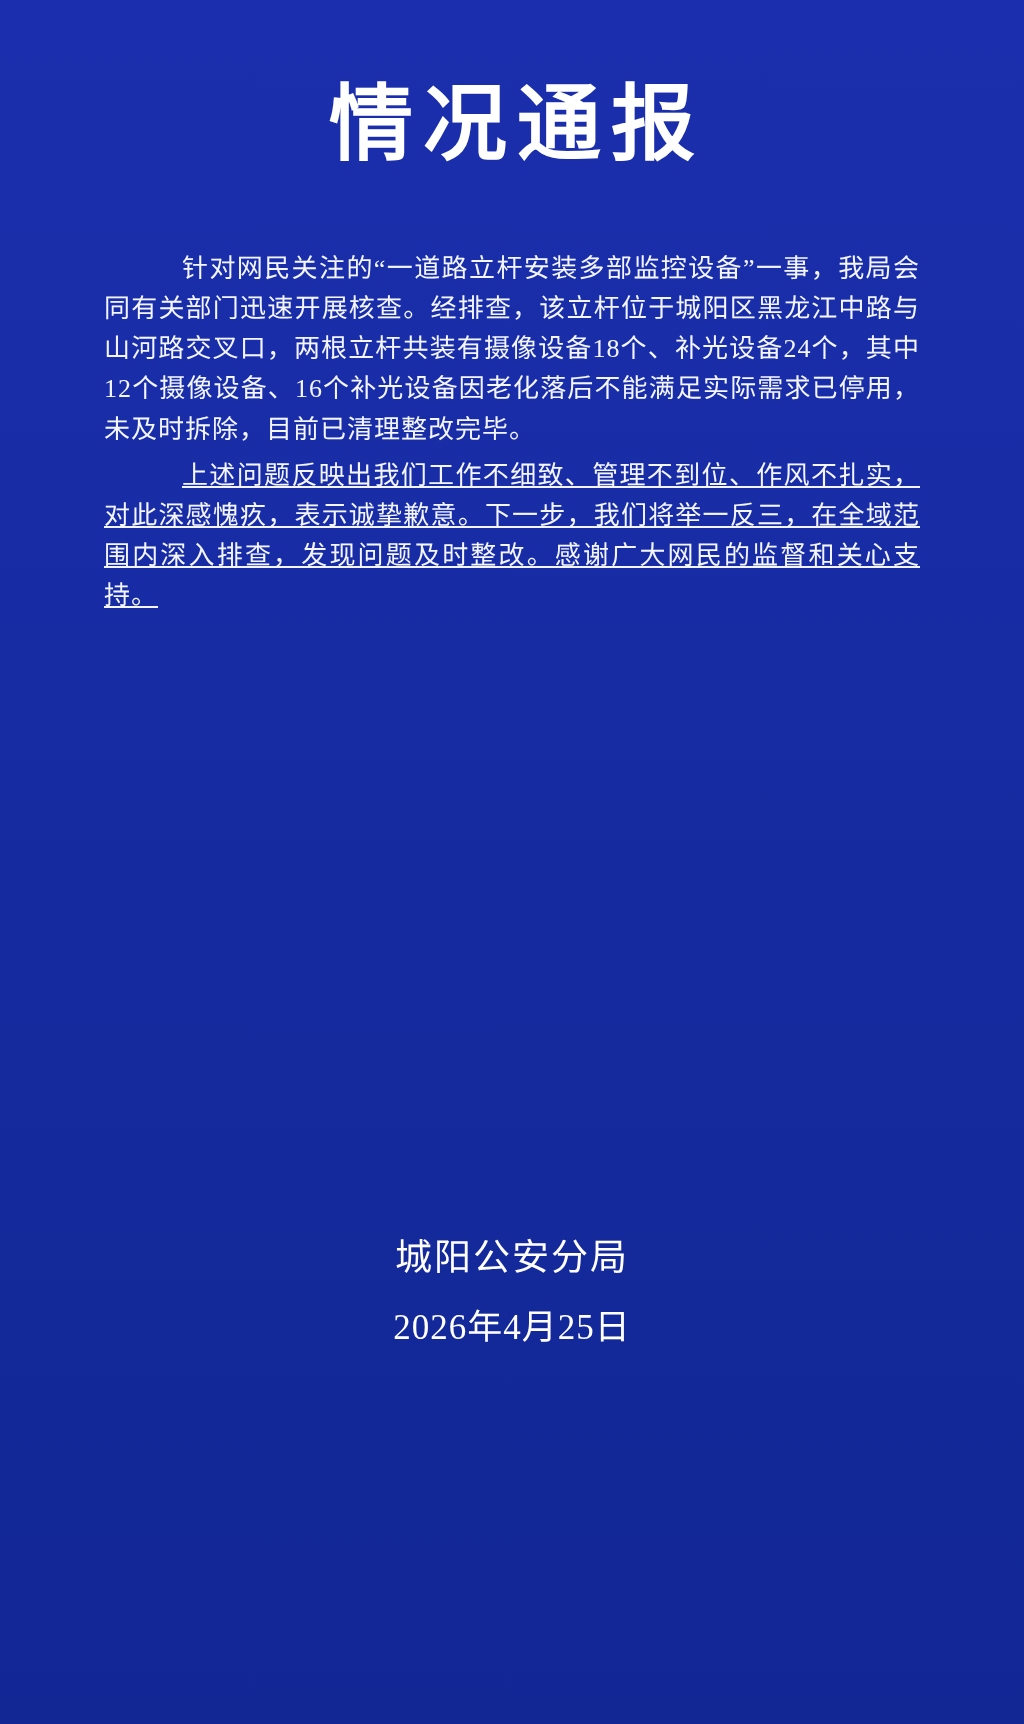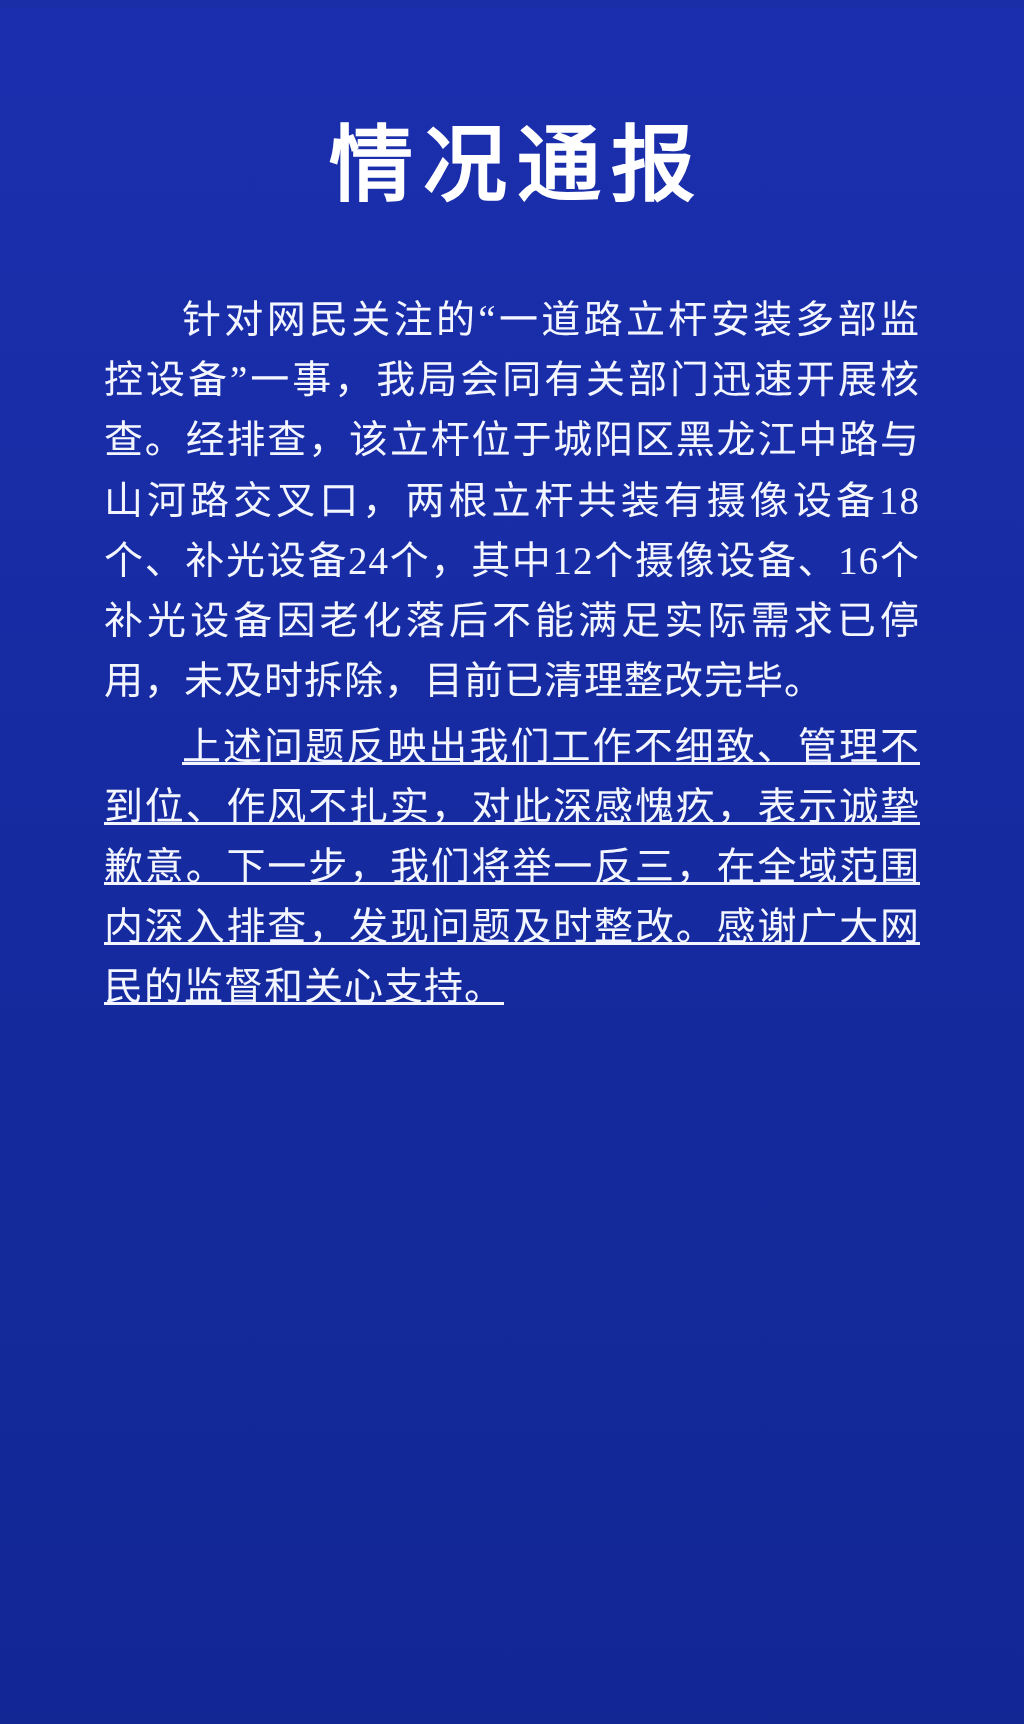--- a/index.html
+++ b/index.html
@@ -16,37 +16,37 @@
   }
   .poster {
     position: relative;
     width: 1024px;
     height: 1724px;
     background: linear-gradient(180deg, #1b2fae 0%, #152a9e 55%, #122794 100%);
     box-sizing: border-box;
     padding: 0 104px;
   }
   .title {
-    margin: 8px;
-    padding-top: 112px;
+    margin: 0;
+    padding-top: 79px;
     text-align: center;
     font-size: 84px;
     line-height: 1.1;
     font-weight: 700;
     letter-spacing: 10px;
     text-indent: 10px;
     color: #ffffff;
     font-family: "Liberation Serif", "DejaVu Serif", serif;
   }
   .body-text {
     margin-top: 78px;
   }
   .para {
     margin: 16px 0 0 0;
-    font-size: 39px;
+    font-size: 26px;
     line-height: 1.54;
     text-align: justify;
     text-justify: inter-ideograph;
     text-indent: 78px;
     letter-spacing: 1px;
     color: #f4f6ff;
     font-weight: 400;
   }
   .para + .para {
     margin-top: 6px;
@@ -78,14 +78,18 @@
 
 <div class="poster">
 
   <h1 class="title">情况通报</h1>
 
   <div class="body-text">
     <p class="para">针对网民关注的“一道路立杆安装多部监控设备”一事，我局会同有关部门迅速开展核查。经排查，该立杆位于城阳区黑龙江中路与山河路交叉口，两根立杆共装有摄像设备18个、补光设备24个，其中12个摄像设备、16个补光设备因老化落后不能满足实际需求已停用，未及时拆除，目前已清理整改完毕。</p>
     <p class="para">上述问题反映出我们工作不细致、管理不到位、作风不扎实，对此深感愧疚，表示诚挚歉意。下一步，我们将举一反三，在全域范围内深入排查，发现问题及时整改。感谢广大网民的监督和关心支持。</p>
   </div>
 
+  <div class="signature">
+    <div class="sign-org">城阳公安分局</div>
+    <div class="sign-date">2026年4月25日</div>
+  </div>
 
 </div>
 
 </body></html>

